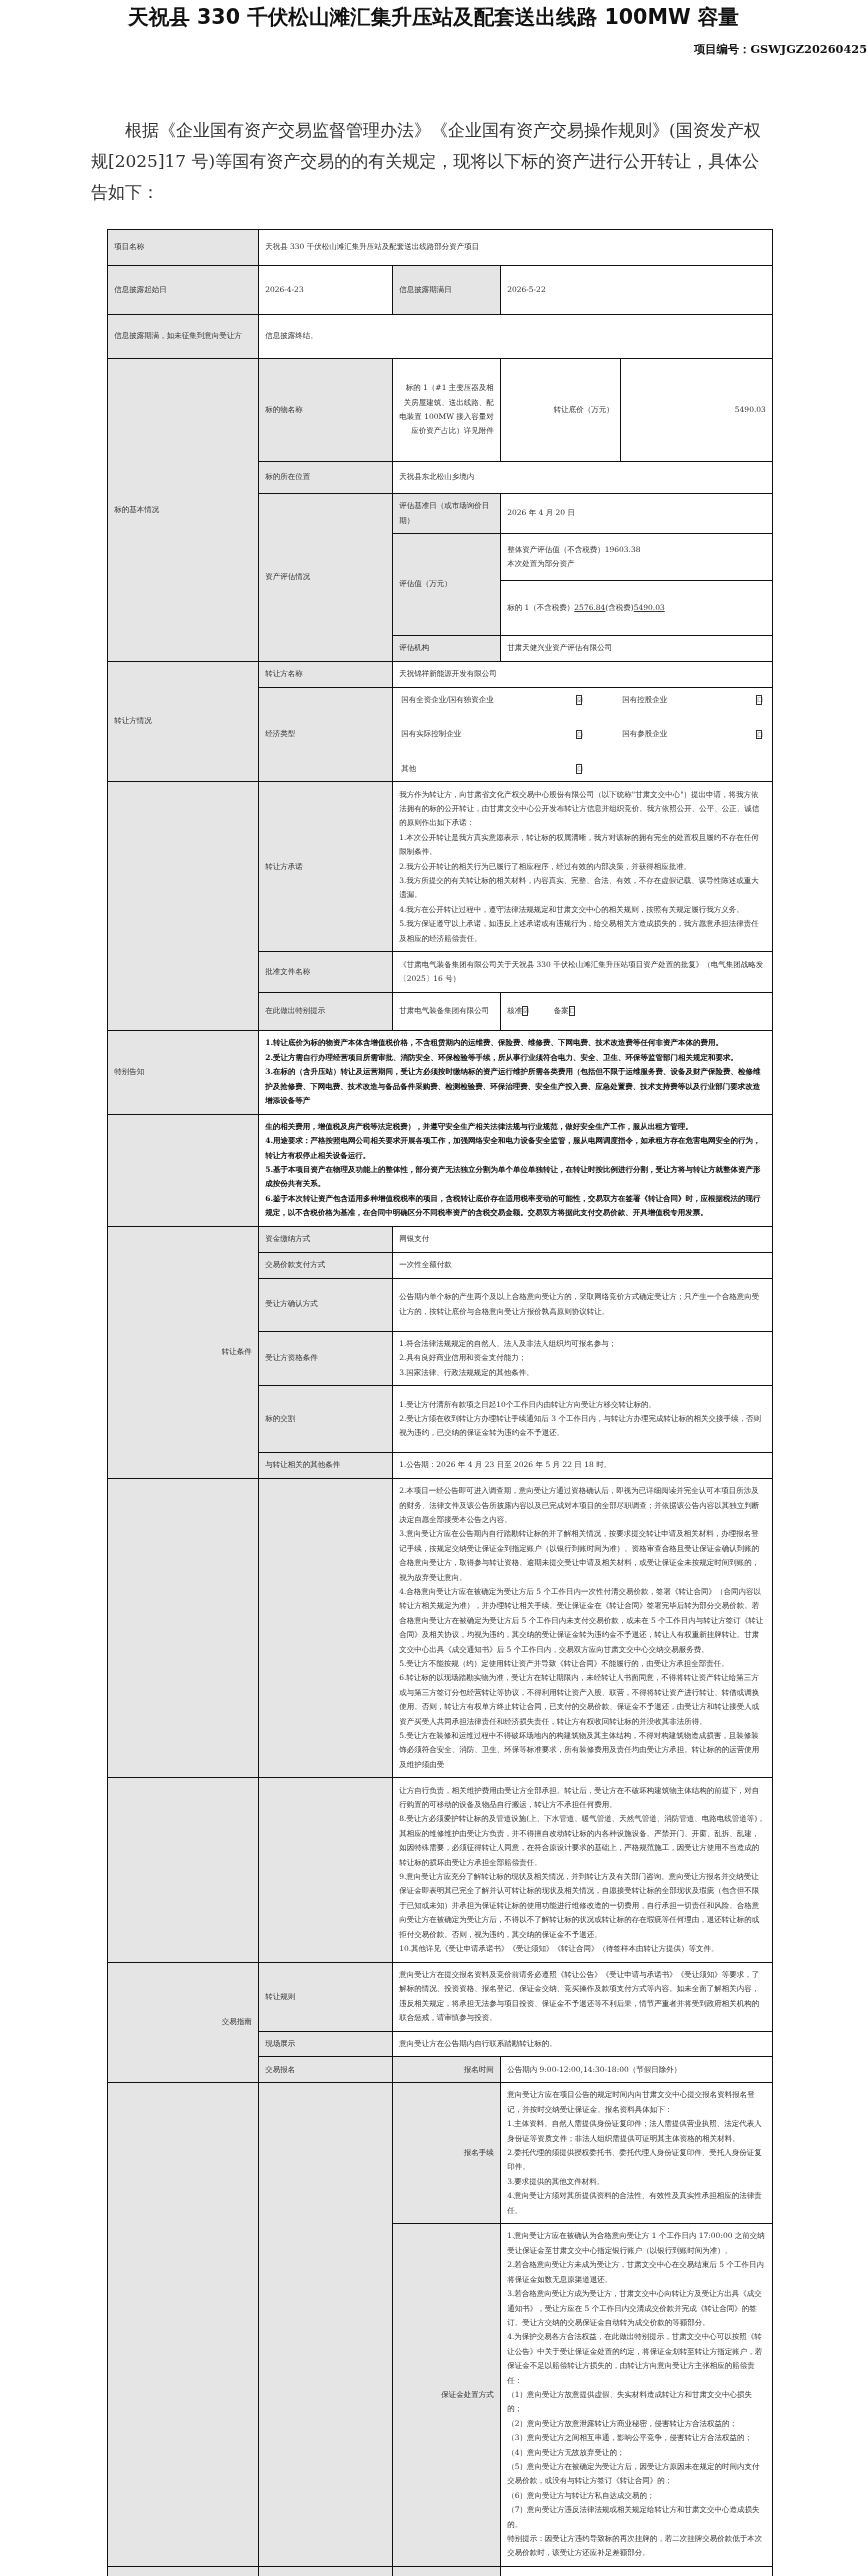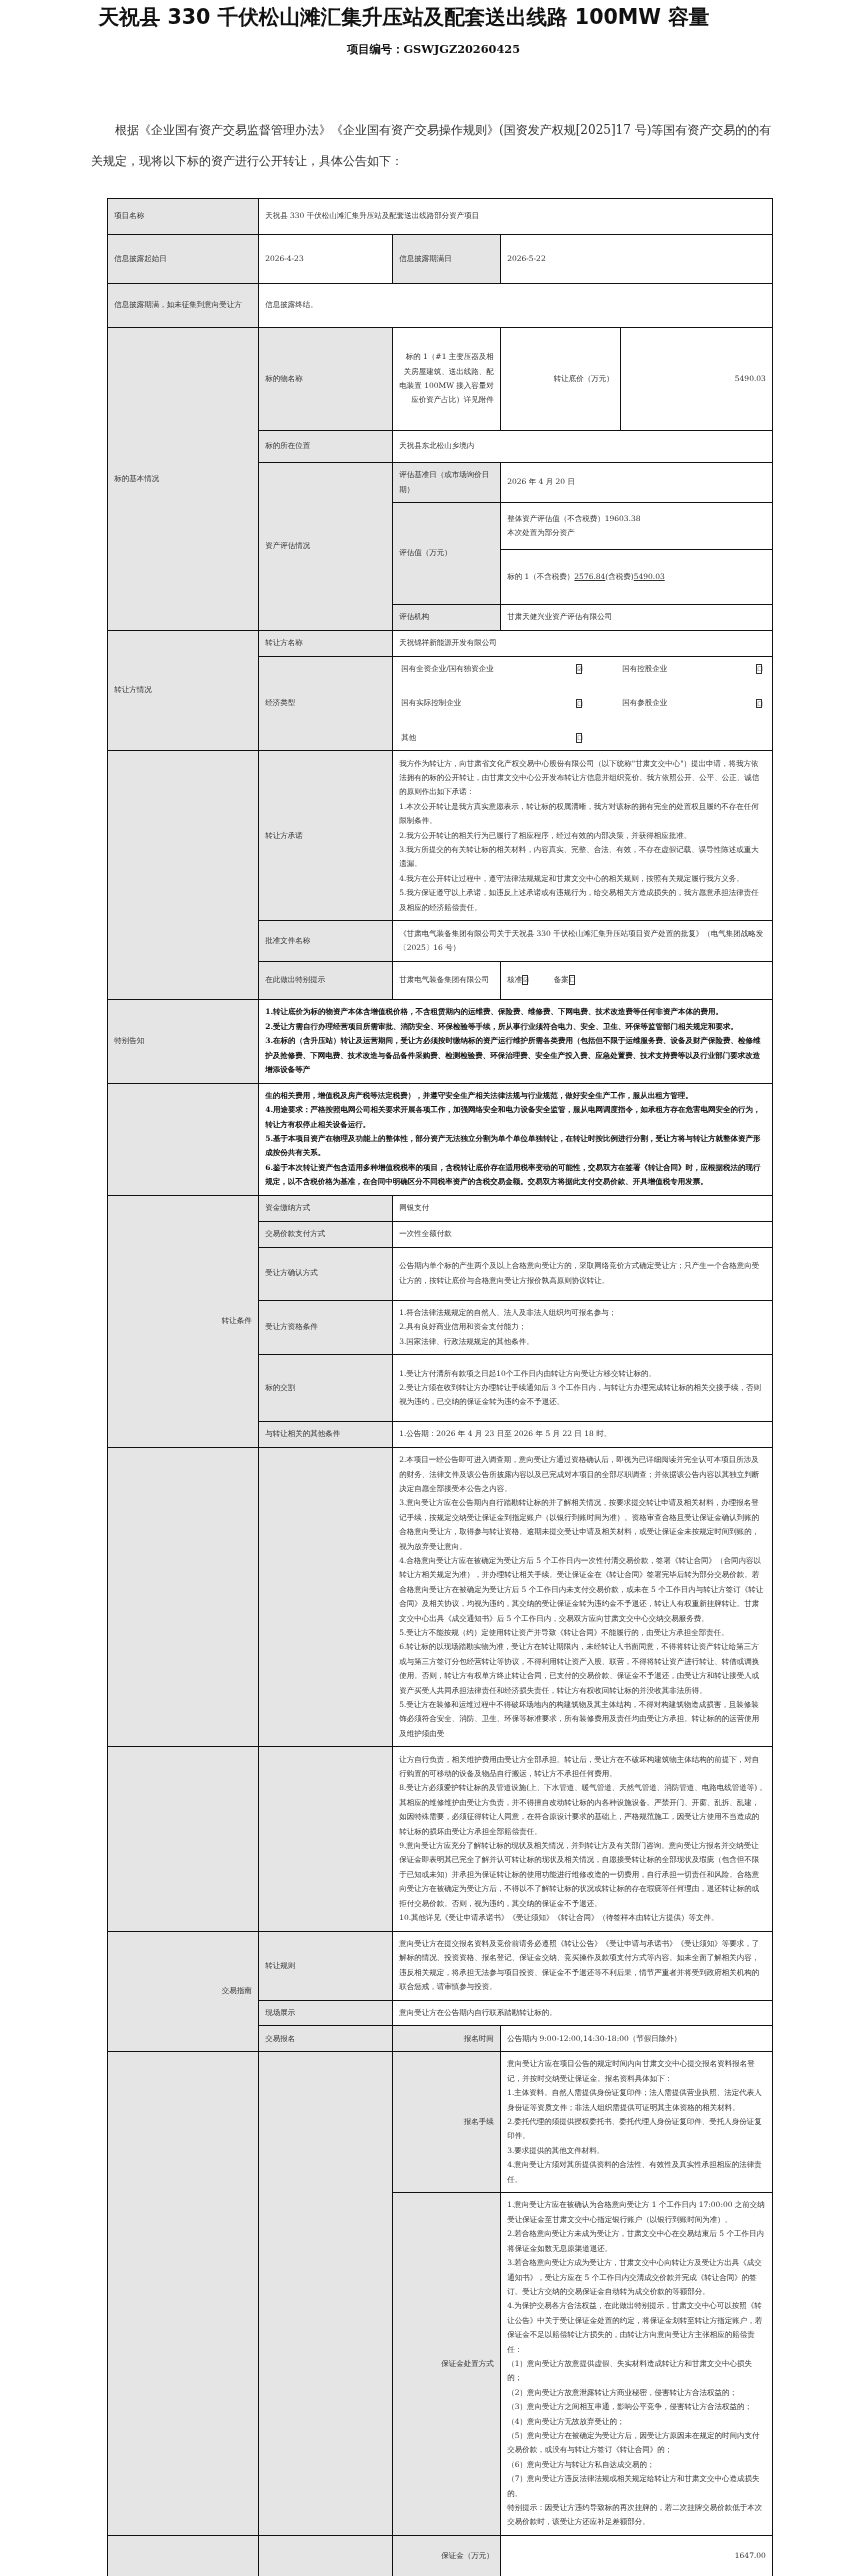--- a/index.html
+++ b/index.html
@@ -4,40 +4,40 @@
 <style>
   * { box-sizing: border-box; }
   html, body { margin: 0; padding: 0; background: #ffffff; }
   body {
     width: 867px;
     font-family: "DejaVu Serif", "Liberation Serif", serif;
     color: #222;
   }
   .page { width: 867px; position: relative; padding-top: 3.1px; }
   .title {
-    text-align: left;
+    text-align: center;
     font-family: "DejaVu Sans", "Liberation Sans", sans-serif;
     font-weight: bold;
     font-size: 20.6px;
     line-height: 29px;
     margin: 0 auto;
     width: 670px;
     color: #111;
   }
   .project-no {
-    text-align: center;
+    text-align: right;
     font-weight: bold;
     font-size: 11.3px;
     margin-top: 10.3px;
     color: #111;
   }
   .intro {
     width: 685px;
     margin: 58px auto 0 auto;
-    font-size: 12px;
+    font-size: 17px;
     line-height: 31px;
     text-indent: 2em;
     color: #333;
   }
   .tbl-wrap { width: 665px; margin: 20.6px 0 0 107px; }
   table.t {
     width: 665px;
     border-collapse: collapse;
     table-layout: fixed;
     font-size: 7.5px;

